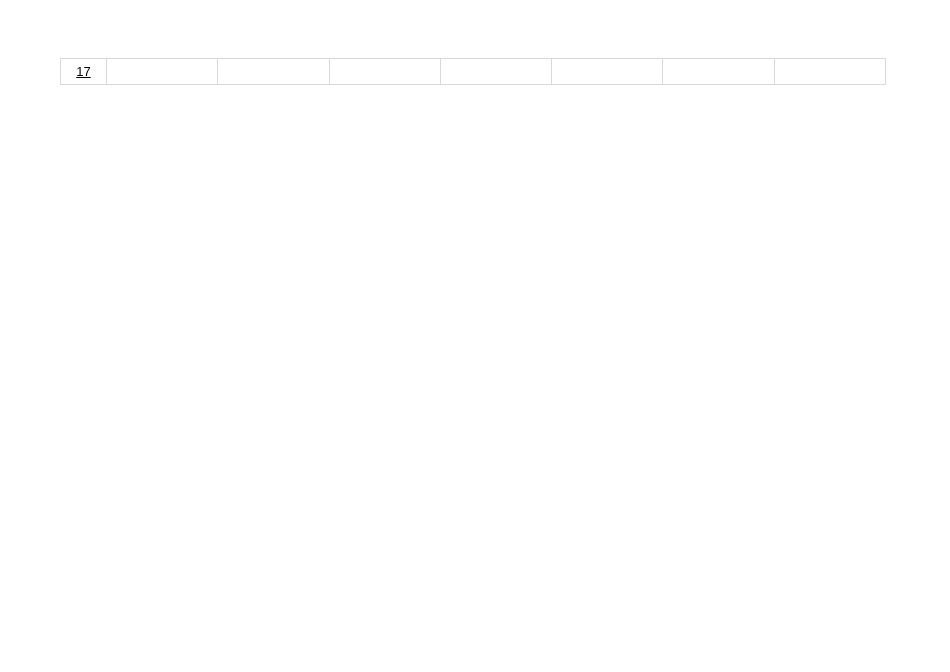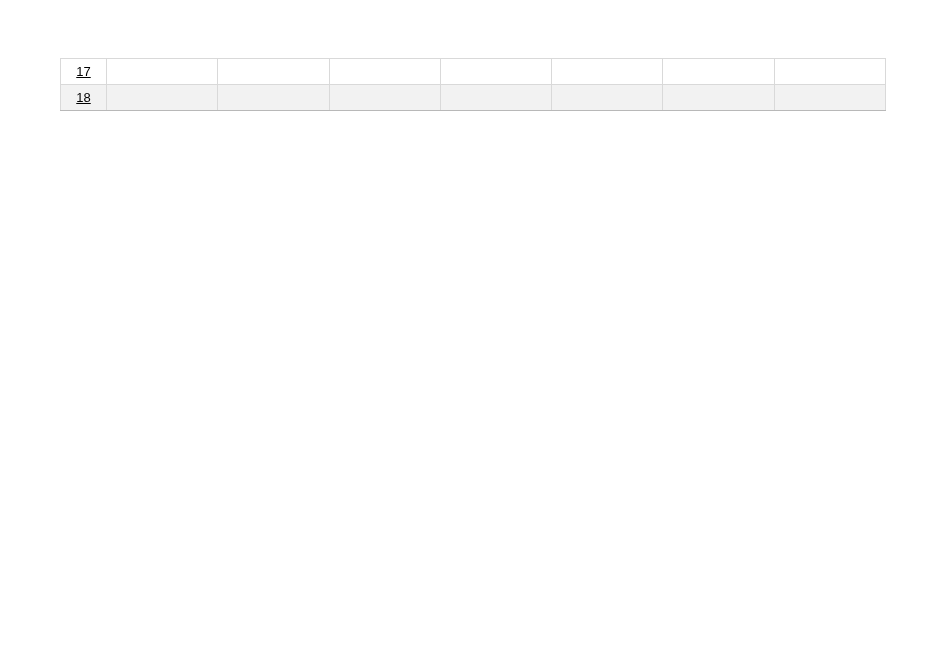--- a/index.html
+++ b/index.html
@@ -65,25 +65,15 @@
       <tr>
         <td>17</td>
         <td></td>
         <td></td>
         <td></td>
         <td></td>
         <td></td>
         <td></td>
         <td></td>
       </tr>
-      <tr class="banded last-row">
-        <td>18</td>
-        <td></td>
-        <td></td>
-        <td></td>
-        <td></td>
-        <td></td>
-        <td></td>
-        <td></td>
-      </tr>
     </tbody>
   </table>
 </div>
 
 </body></html>

